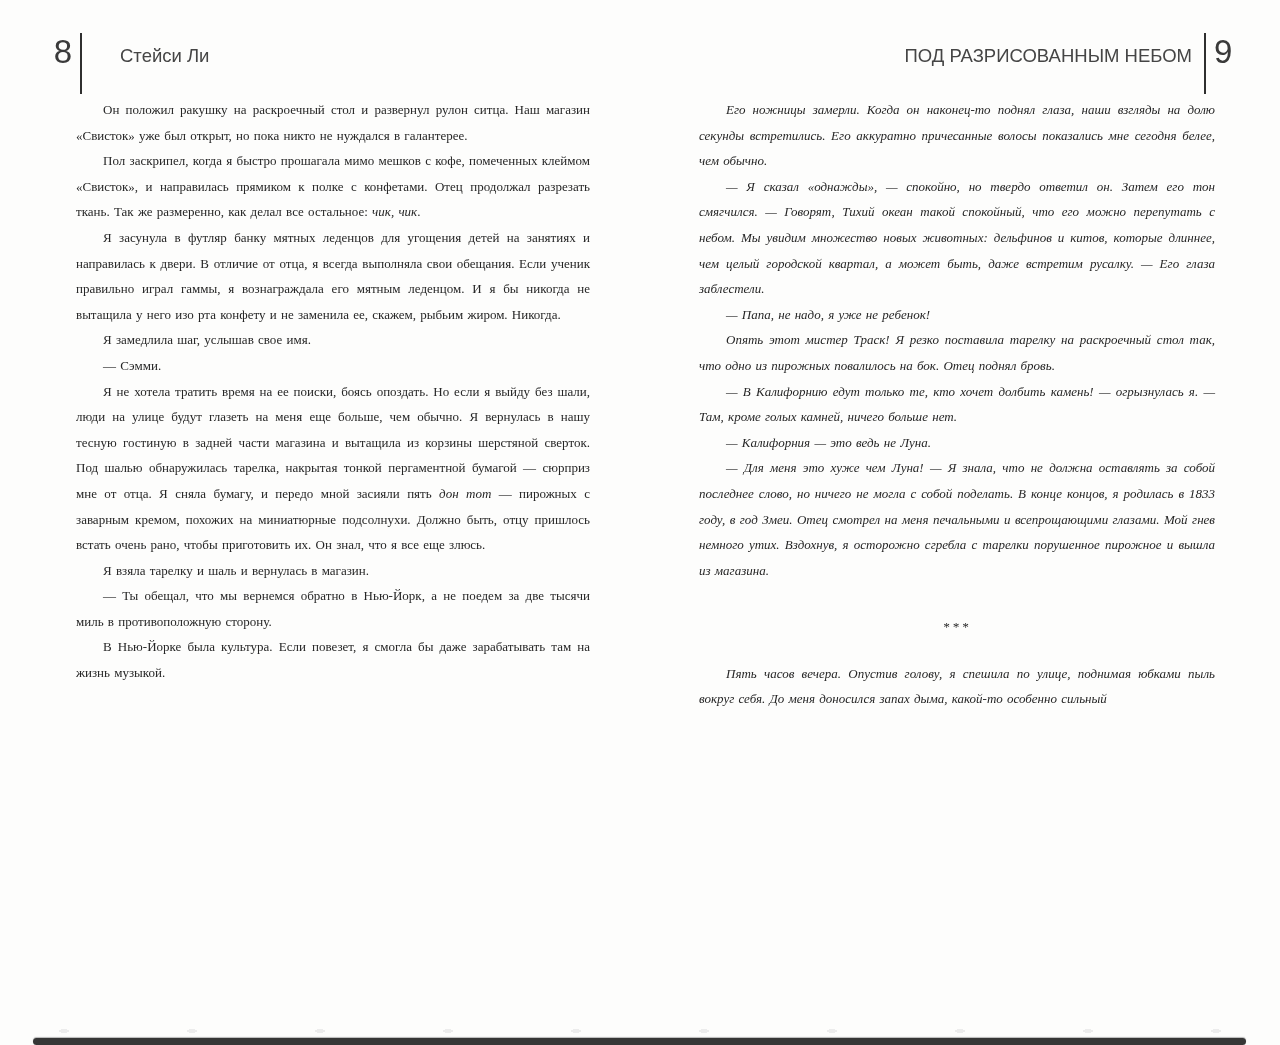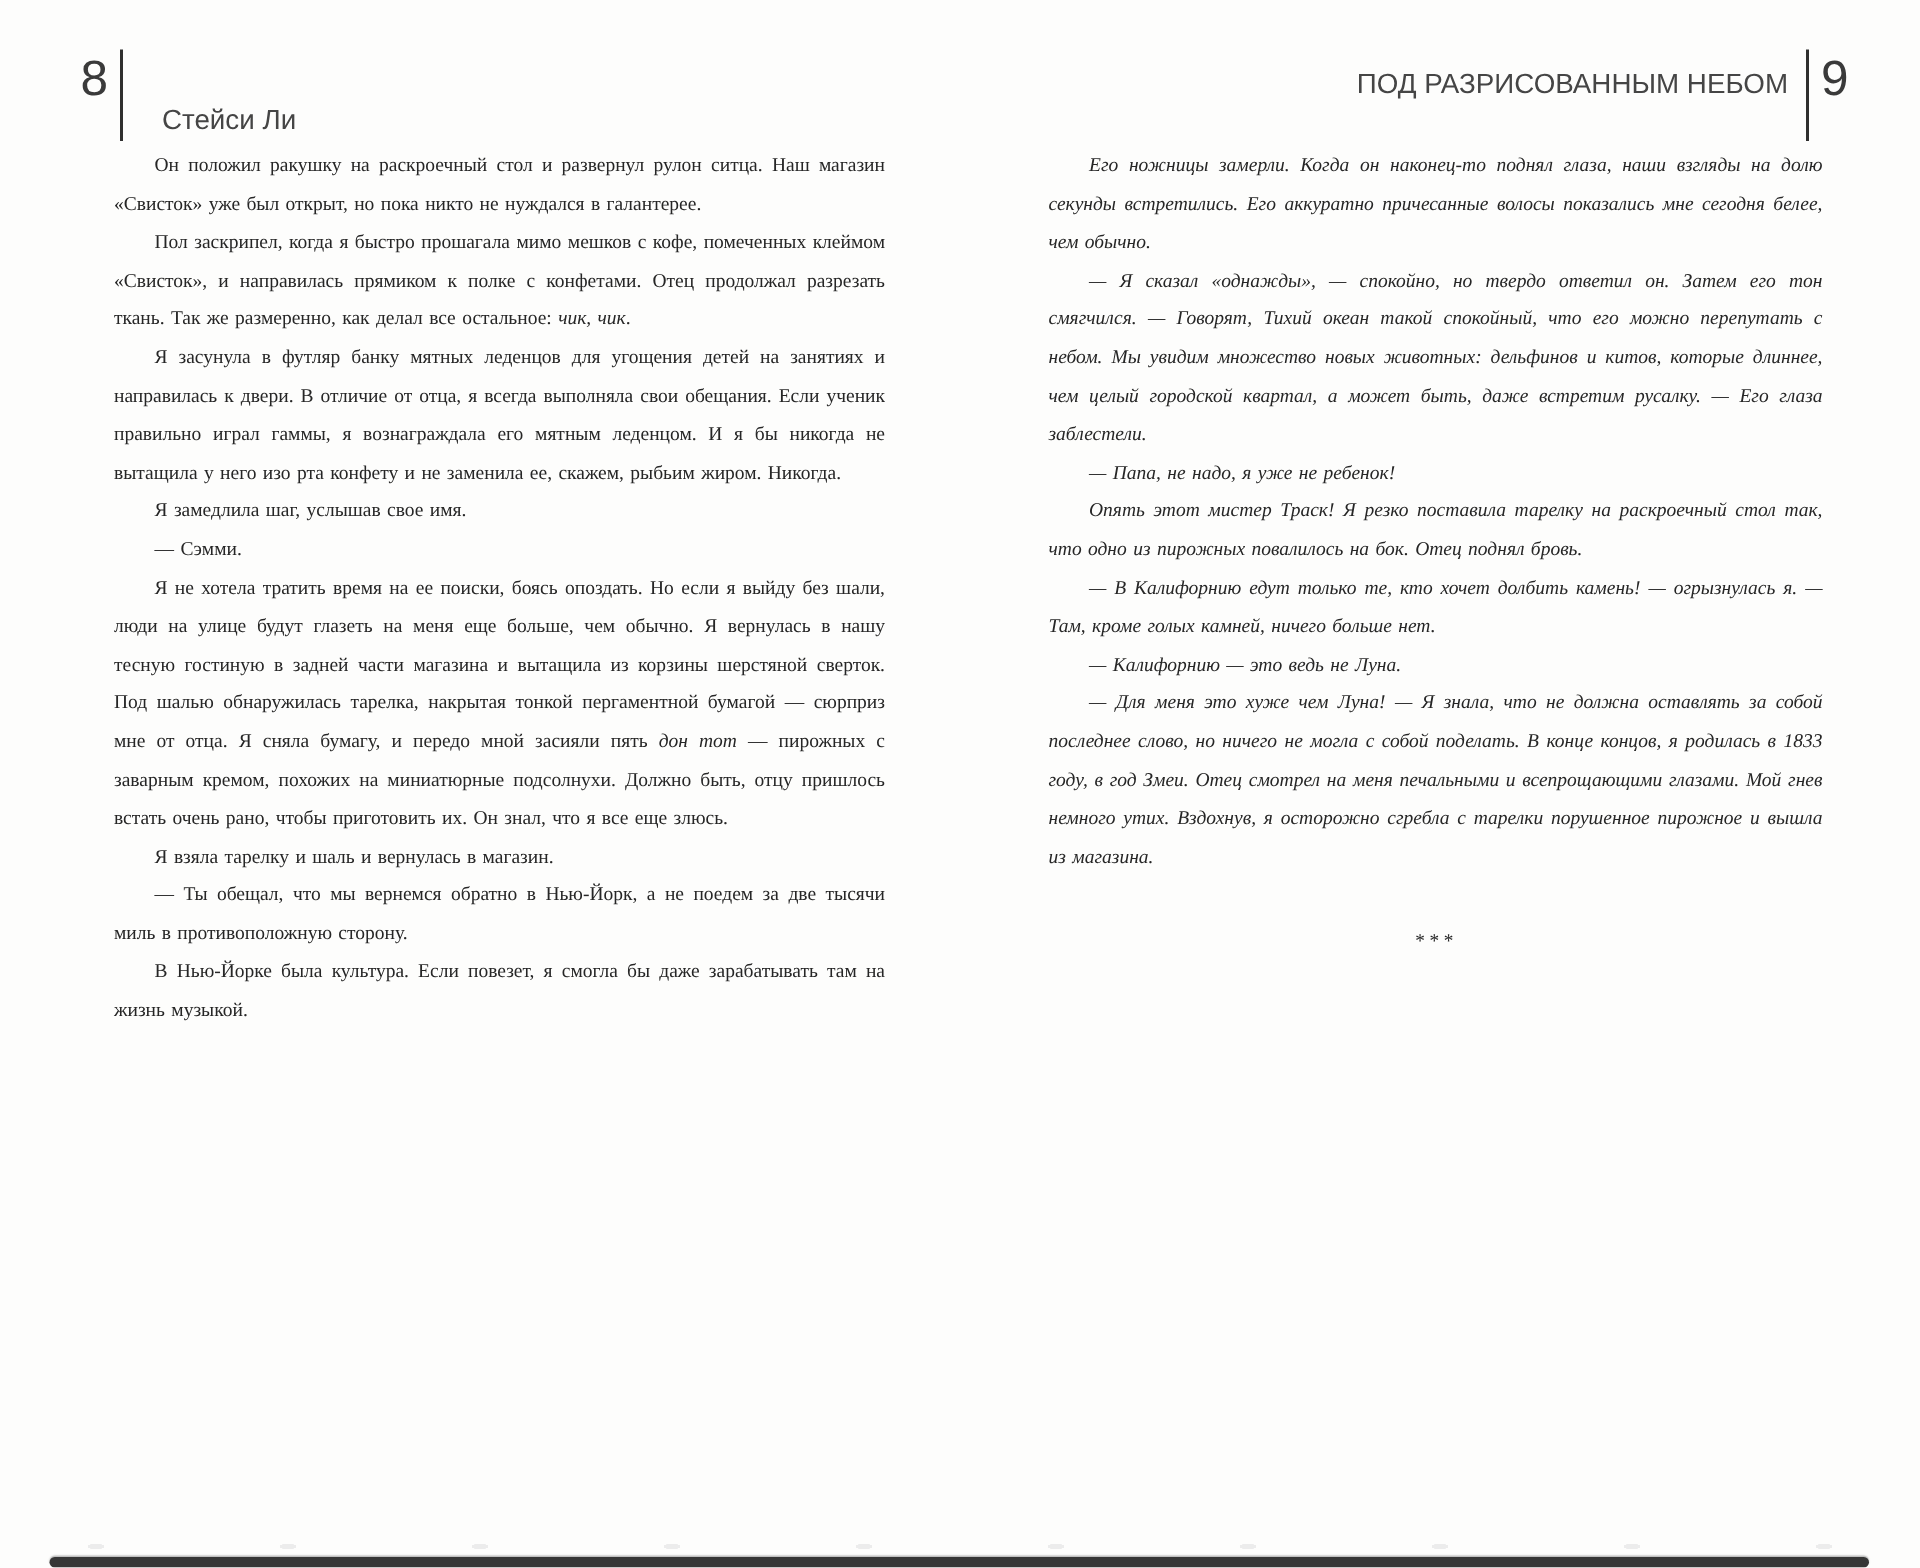--- a/index.html
+++ b/index.html
@@ -19,21 +19,21 @@
   .head-rule{
     position:absolute;top:33px;width:2px;height:61px;background:#2f2f2f;
   }
   #rule-left{left:80px;}
   #rule-right{left:1204px;}
   .running{
     position:absolute;top:45px;
     font-family:"Liberation Sans","DejaVu Sans",sans-serif;
     font-size:18.5px;line-height:22px;color:#454545;white-space:nowrap;
   }
-  #running-left{left:108px;margin-top:24px;}
+  #running-left{left:120px;}
   #running-right{right:88px;}
   
   .column{
     position:absolute;top:97px;
     font-size:13px;line-height:25.6px;color:#262626;
     text-align:justify;word-spacing:1px;
     hyphens:auto;-webkit-hyphens:auto;
   }
   #col-left{left:76px;width:514px;}
   #col-right{left:699px;width:516px;font-style:italic;}
@@ -77,19 +77,20 @@
     <p><span>Я взяла тарелку и шаль и вернулась в магазин.</span></p>
     <p><span>— Ты обещал, что мы вернемся обратно в Нью-Йорк, а не поедем за две тысячи миль в противоположную сторону.</span></p>
     <p><span>В Нью-Йорке была культура. Если повезет, я смогла бы даже зарабатывать там на жизнь музыкой.</span></p>
   </div>
 <div id="col-right" class="column">
     <p><span>Его ножницы замерли. Когда он наконец-то поднял глаза, наши взгляды на долю секунды встретились. Его аккуратно причесанные волосы показались мне сегодня белее, чем обычно.</span></p>
     <p><span>— Я сказал «однажды», — спокойно, но твердо ответил он. Затем его тон смягчился. — Говорят, Тихий океан такой спокойный, что его можно перепутать с небом. Мы увидим множество новых животных: дельфинов и китов, которые длиннее, чем целый городской квартал, а может быть, даже встретим русалку. — Его глаза заблестели.</span></p>
     <p><span>— Папа, не надо, я уже не ребенок!</span></p>
     <p><span>Опять этот мистер Траск! Я резко поставила тарелку на раскроечный стол так, что одно из пирожных повалилось на бок. Отец поднял бровь.</span></p>
     <p><span>— В Калифорнию едут только те, кто хочет долбить камень! — огрызнулась я. — Там, кроме голых камней, ничего больше нет.</span></p>
-    <p><span>— Калифорнию — это ведь не Луна.</span></p>
+    <p><span>— Калифорния — это ведь не Луна.</span></p>
     <p><span>— Для меня это хуже чем Луна! — Я знала, что не должна оставлять за собой последнее слово, но ничего не могла с собой поделать. В конце концов, я родилась в 1833 году, в год Змеи. Отец смотрел на меня печальными и всепрощающими глазами. Мой гнев немного утих. Вздохнув, я осторожно сгребла с тарелки порушенное пирожное и вышла из магазина.</span></p>
     <p class="divider"><span>***</span></p>
+    <p><span>Пять часов вечера. Опустив голову, я спешила по улице, поднимая юбками пыль вокруг себя. До меня доносился запах дыма, какой-то особенно сильный</span></p>
   </div>
 
 <div id="scan-smudges"></div>
 <div id="scan-edge"></div>
 
 </body></html>

